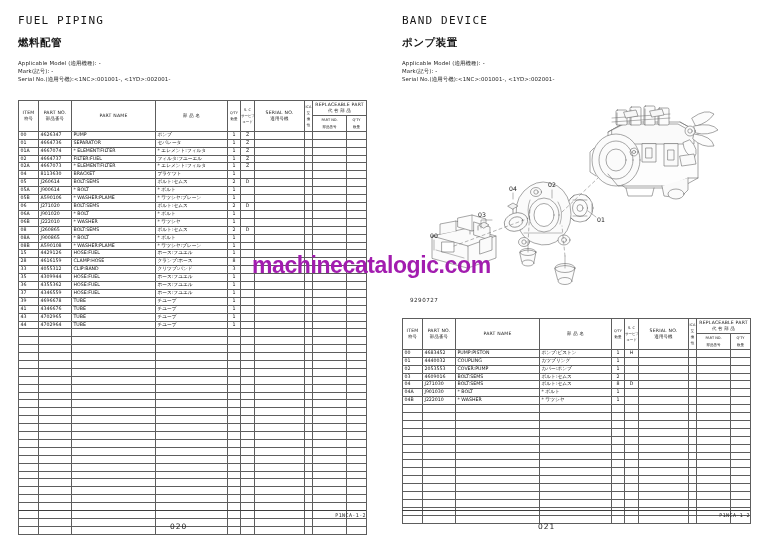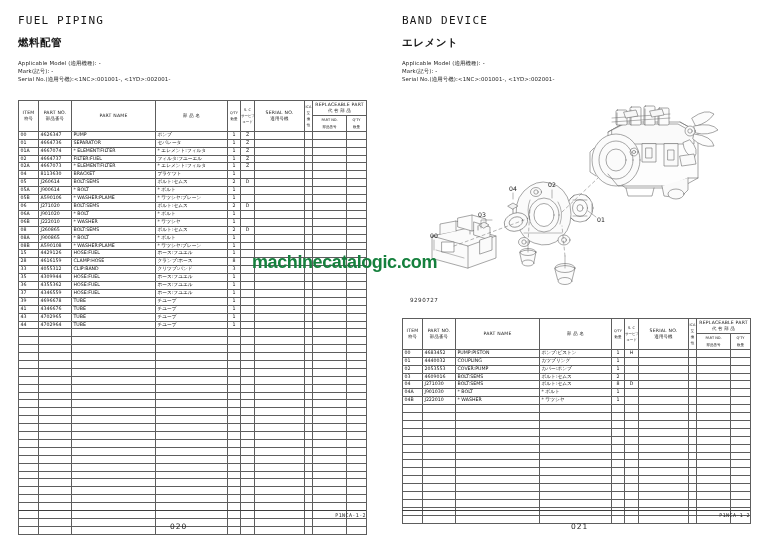--- a/index.html
+++ b/index.html
@@ -155,24 +155,24 @@
     letter-spacing: 0.5px;
     color: #1d1d1d;
   }
 
   
   .watermark {
     position: absolute;
     left: 252px;
     top: 252px;
     font-family: "Liberation Sans", sans-serif;
-    font-size: 18px;
+    font-size: 23px;
     font-weight: bold;
     letter-spacing: -0.4px;
-    color: #15803d;
+    color: #a21caf;
     white-space: nowrap;
     z-index: 40;
     pointer-events: none;
   }
 </style>
 </head>
 <body>
 
 <div class="spread">
 
@@ -871,21 +871,21 @@
       <div class="foot-rule" style="top:496px;"></div>
       <div class="foot-code" style="top:498px;">P1NCA-1-2</div>
       <div class="page-num" style="left:152px; top:508px;">020</div>
     </div>
   </div>
 
   <div class="page">
     <div class="page-inner">
 
       <div class="sec-title-en">BAND DEVICE</div>
-      <div class="sec-title-jp">エレメント</div>
+      <div class="sec-title-jp">ポンプ装置</div>
 
       <div class="meta-block">
         <span class="meta-line">Applicable Model (適用機種): -</span>
         <span class="meta-line">Mark(記号): -</span>
         <span class="meta-line">Serial No.(適用号機):&lt;1NC&gt;:001001-, &lt;1YD&gt;:002001-</span>
       </div>
 
       <div class="diagram-wrap">
         <svg width="340" height="195" viewBox="0 0 340 195" fill="none" stroke="#6b6b6b" stroke-width="0.6" stroke-linejoin="round" stroke-linecap="round">
 
@@ -1344,18 +1344,18 @@
               <td class="c-serial"></td>
               <td class="c-ica"></td>
               <td class="c-rpno"></td>
               <td class="c-rqty"></td>
             </tr>
           </tbody>
       </table>
 
       <div class="foot-rule" style="top:496px;"></div>
       <div class="foot-code" style="top:498px;">P1NCA-1-2</div>
-      <div class="page-num" style="left:169px; top:508px;">021</div>
+      <div class="page-num" style="left:136px; top:508px;">021</div>
     </div>
   </div>
 
   <div class="watermark">machinecatalogic.com</div>
 </div>
 
 </body></html>

